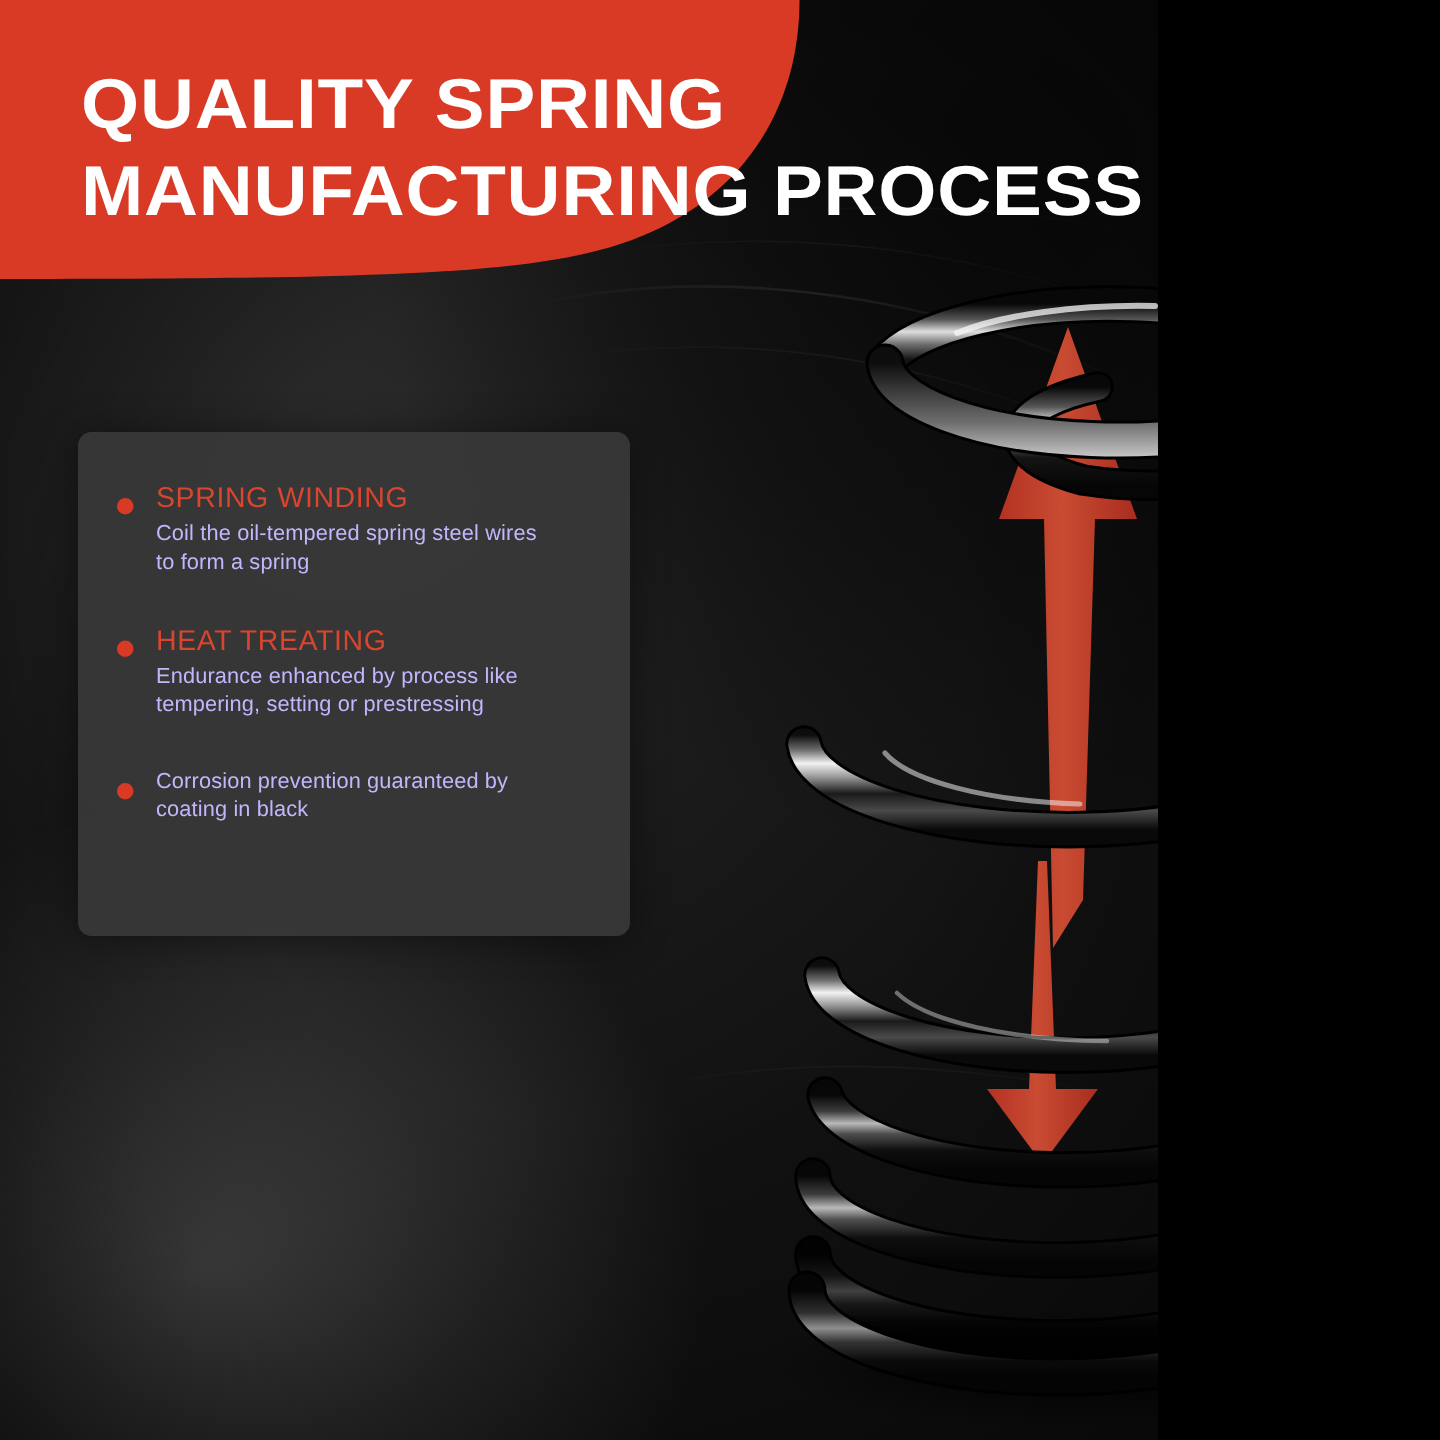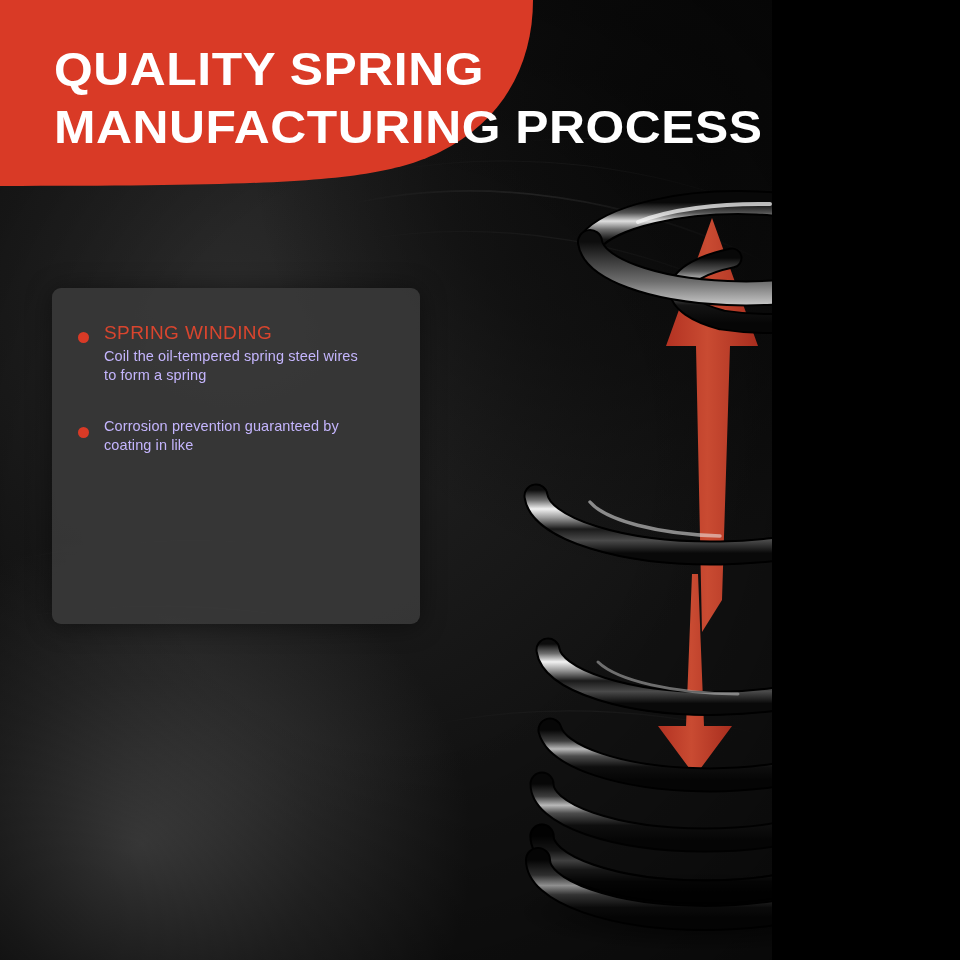--- a/index.html
+++ b/index.html
@@ -256,23 +256,29 @@
   <div class="info-panel">
     <div class="steps">
 
       <div class="step">
         <span class="bullet"></span>
         <p class="step-title">SPRING WINDING</p>
         <p class="step-desc">Coil the oil-tempered spring steel wires
 to form a spring</p>
       </div>
 
+      <div class="step">
+        <span class="bullet"></span>
+        <p class="step-title">HEAT TREATING</p>
+        <p class="step-desc">Endurance enhanced by process like
+tempering, setting or prestressing</p>
+      </div>
 
       <div class="step">
         <span class="bullet"></span>
         <p class="step-desc">Corrosion prevention guaranteed by
-coating in like</p>
+coating in black</p>
       </div>
 
     </div>
   </div>
 
 </div>
 
 </body></html>

